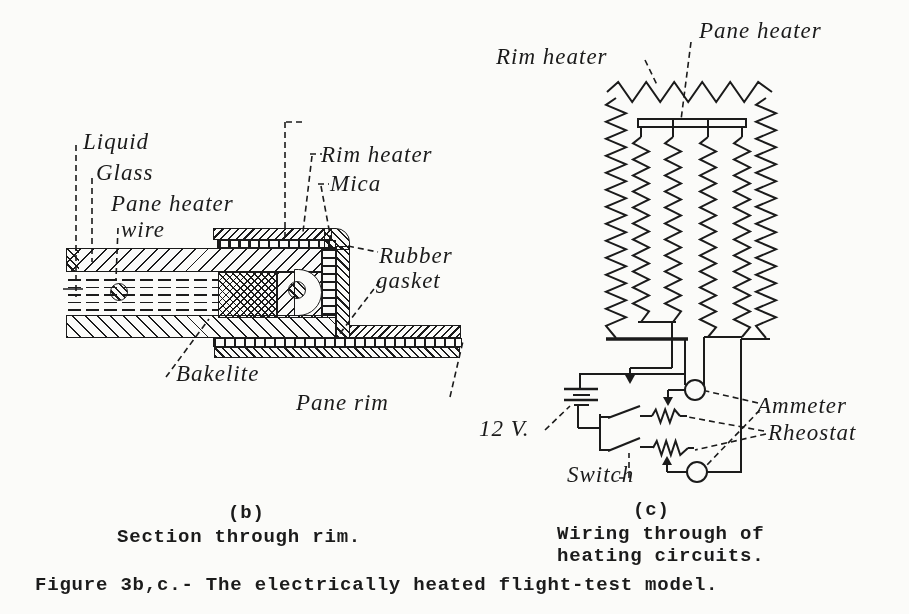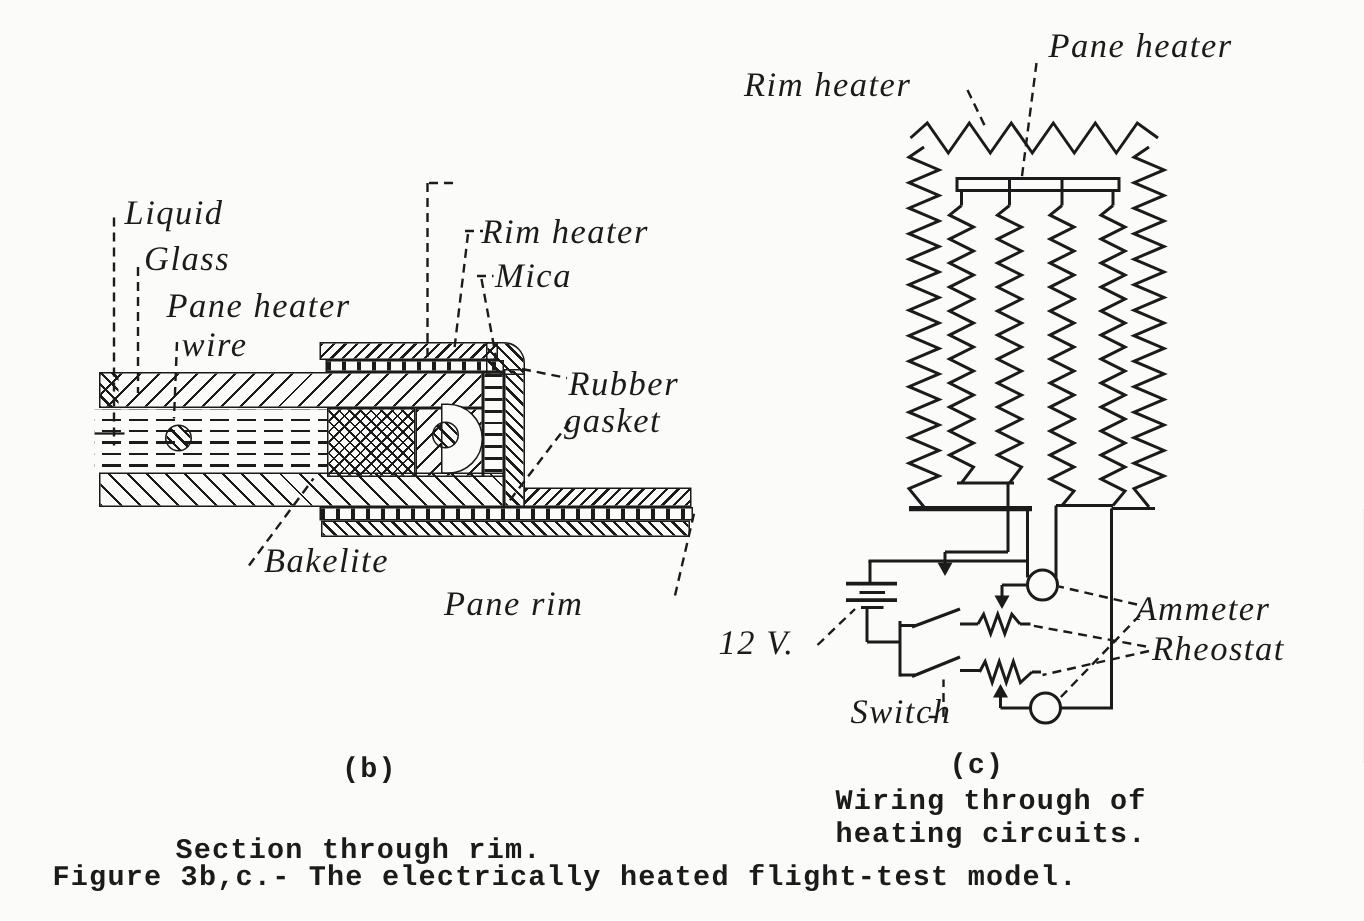--- a/index.html
+++ b/index.html
@@ -159,19 +159,19 @@
   <div class="lbl" style="left:296px;top:390px;">Pane rim</div>
 
   <div class="lbl" style="left:496px;top:44px;">Rim heater</div>
   <div class="lbl" style="left:699px;top:18px;">Pane heater</div>
   <div class="lbl" style="left:479px;top:416px;">12 V.</div>
   <div class="lbl" style="left:567px;top:462px;">Switch</div>
   <div class="lbl" style="left:757px;top:393px;">Ammeter</div>
   <div class="lbl" style="left:768px;top:420px;text-align:right;">Rheostat</div>
 
   <div class="cap" style="left:228px;top:502px;">(b)</div>
-  <div class="cap" style="left:117px;top:556px;">Section through rim.</div>
+  <div class="cap" style="left:117px;top:526px;">Section through rim.</div>
   <div class="cap" style="left:633px;top:499px;">(c)</div>
   <div class="cap" style="left:557px;top:523px;">Wiring through of</div>
   <div class="cap" style="left:557px;top:545px;">heating circuits.</div>
   <div class="cap" style="left:35px;top:574px;">Figure 3b,c.- The electrically heated flight-test model.</div>
 
 </div>
 
 </body></html>

